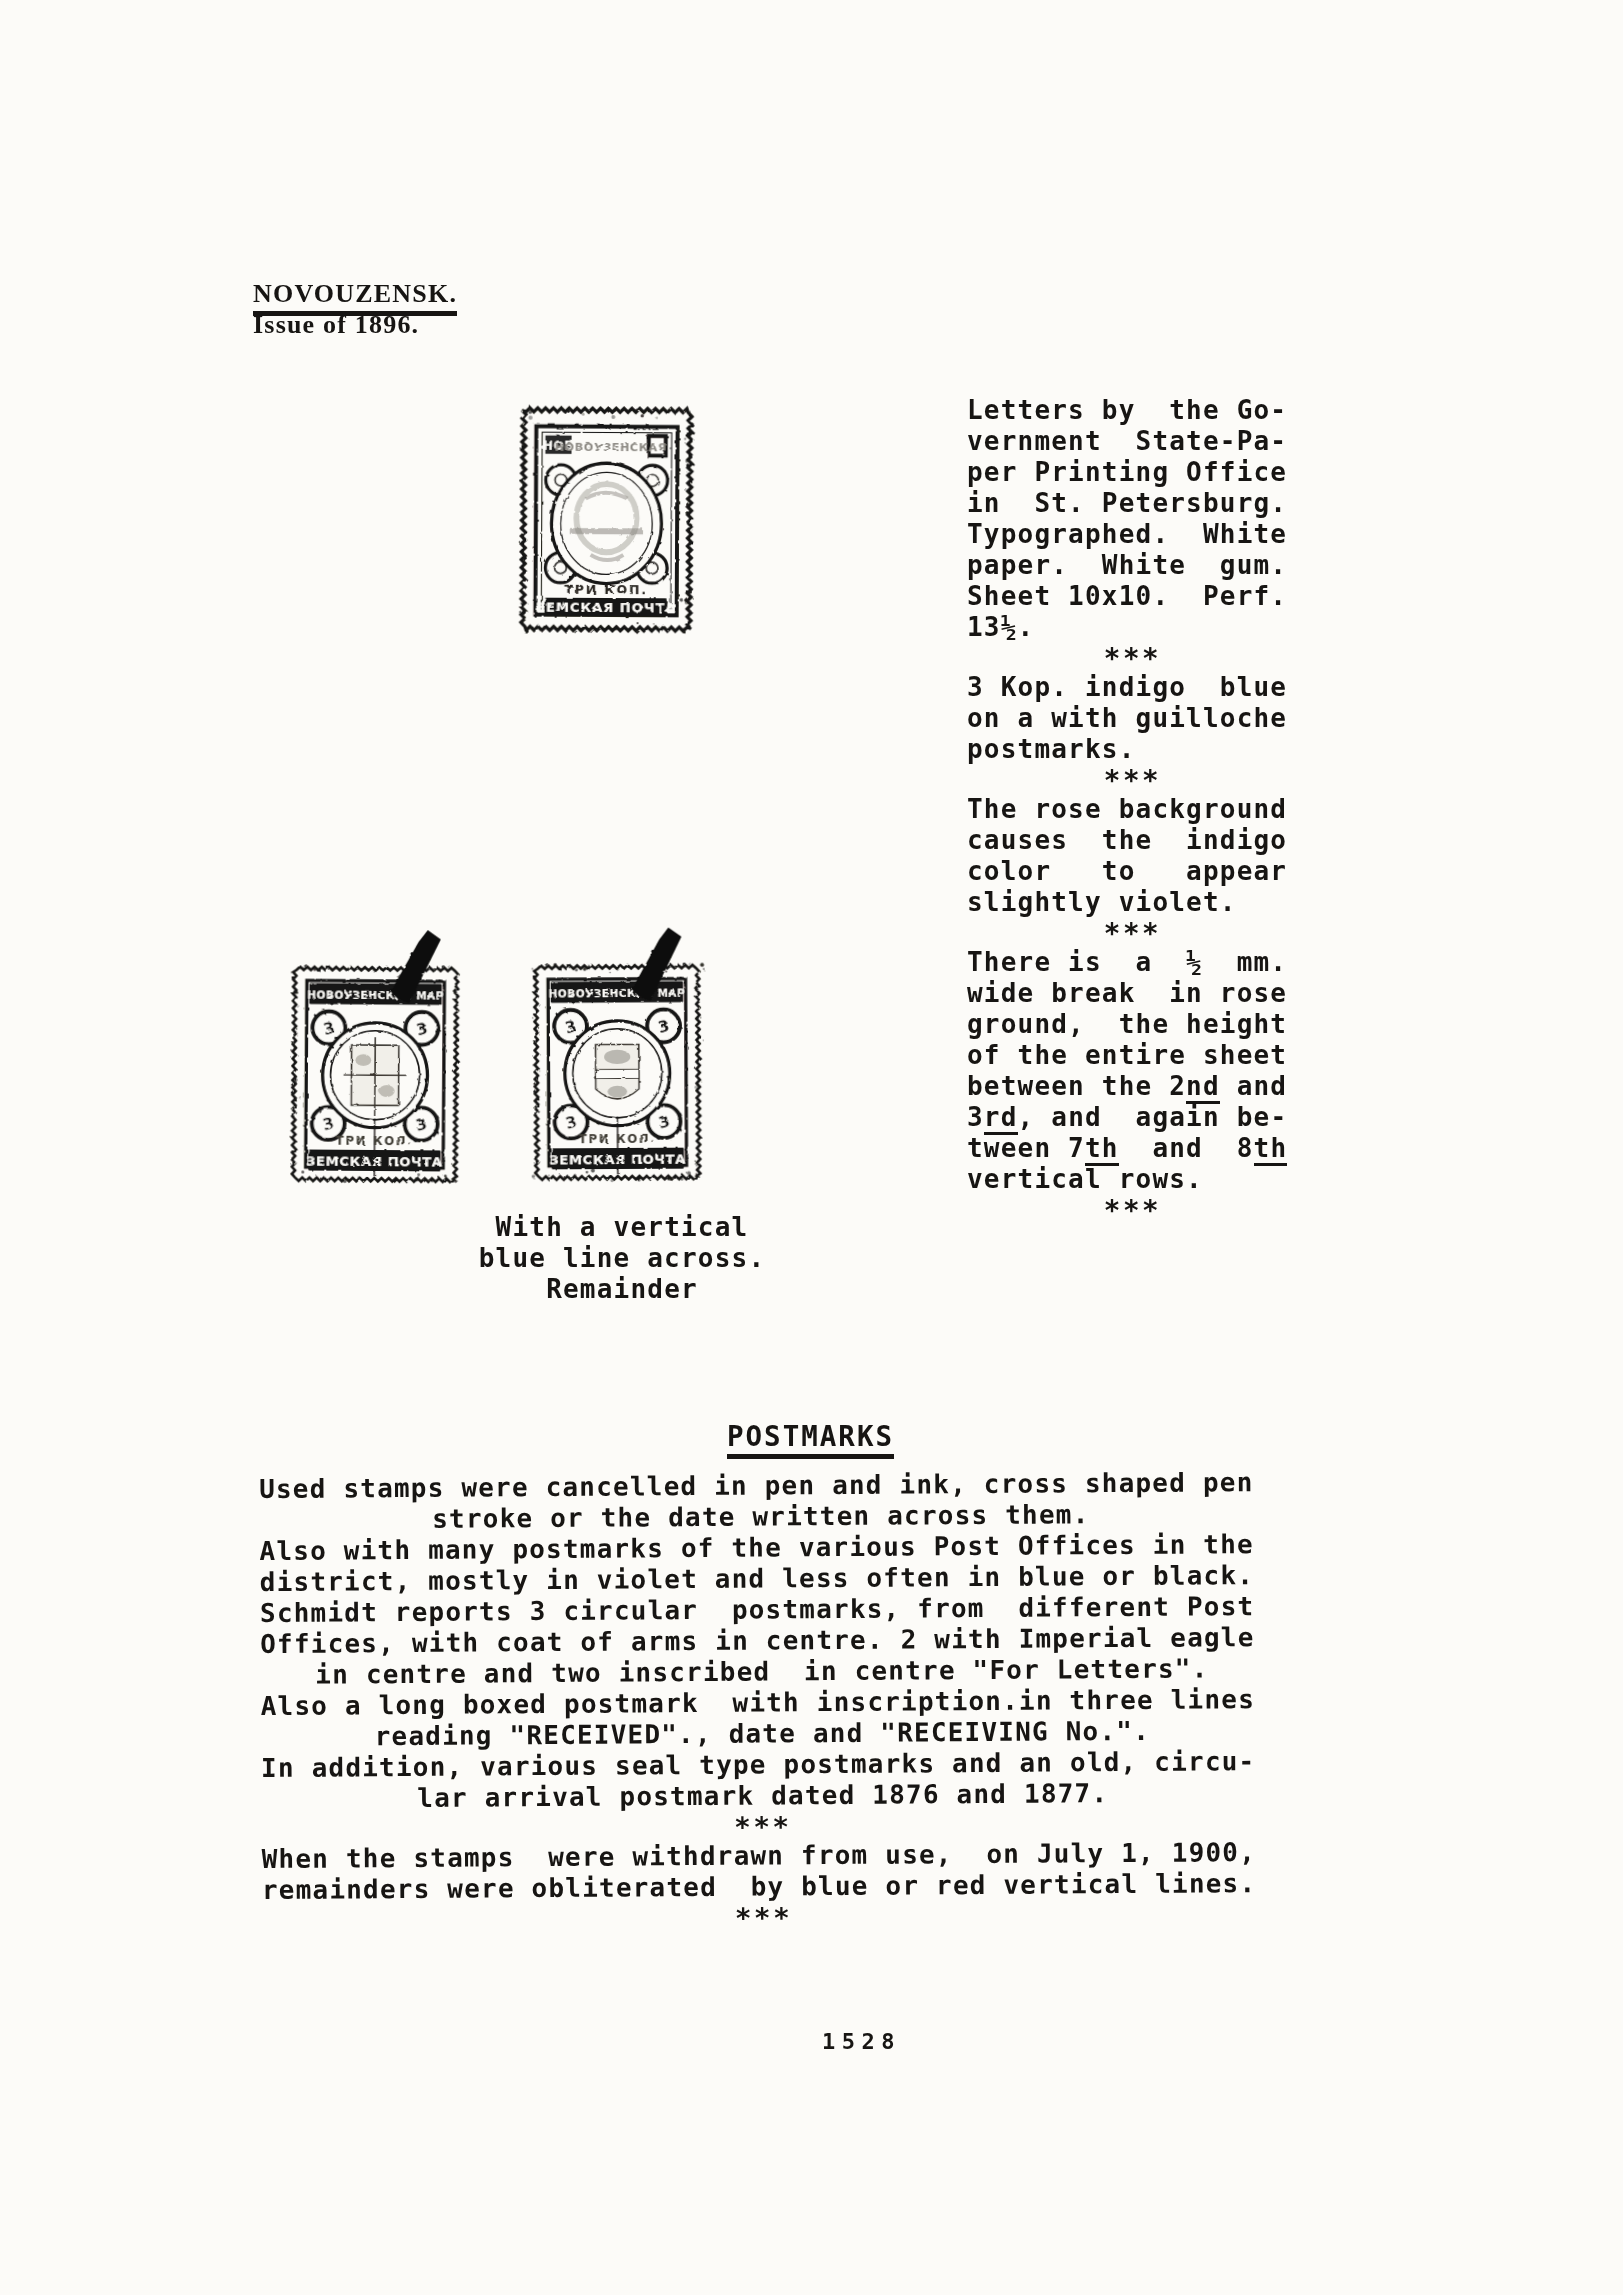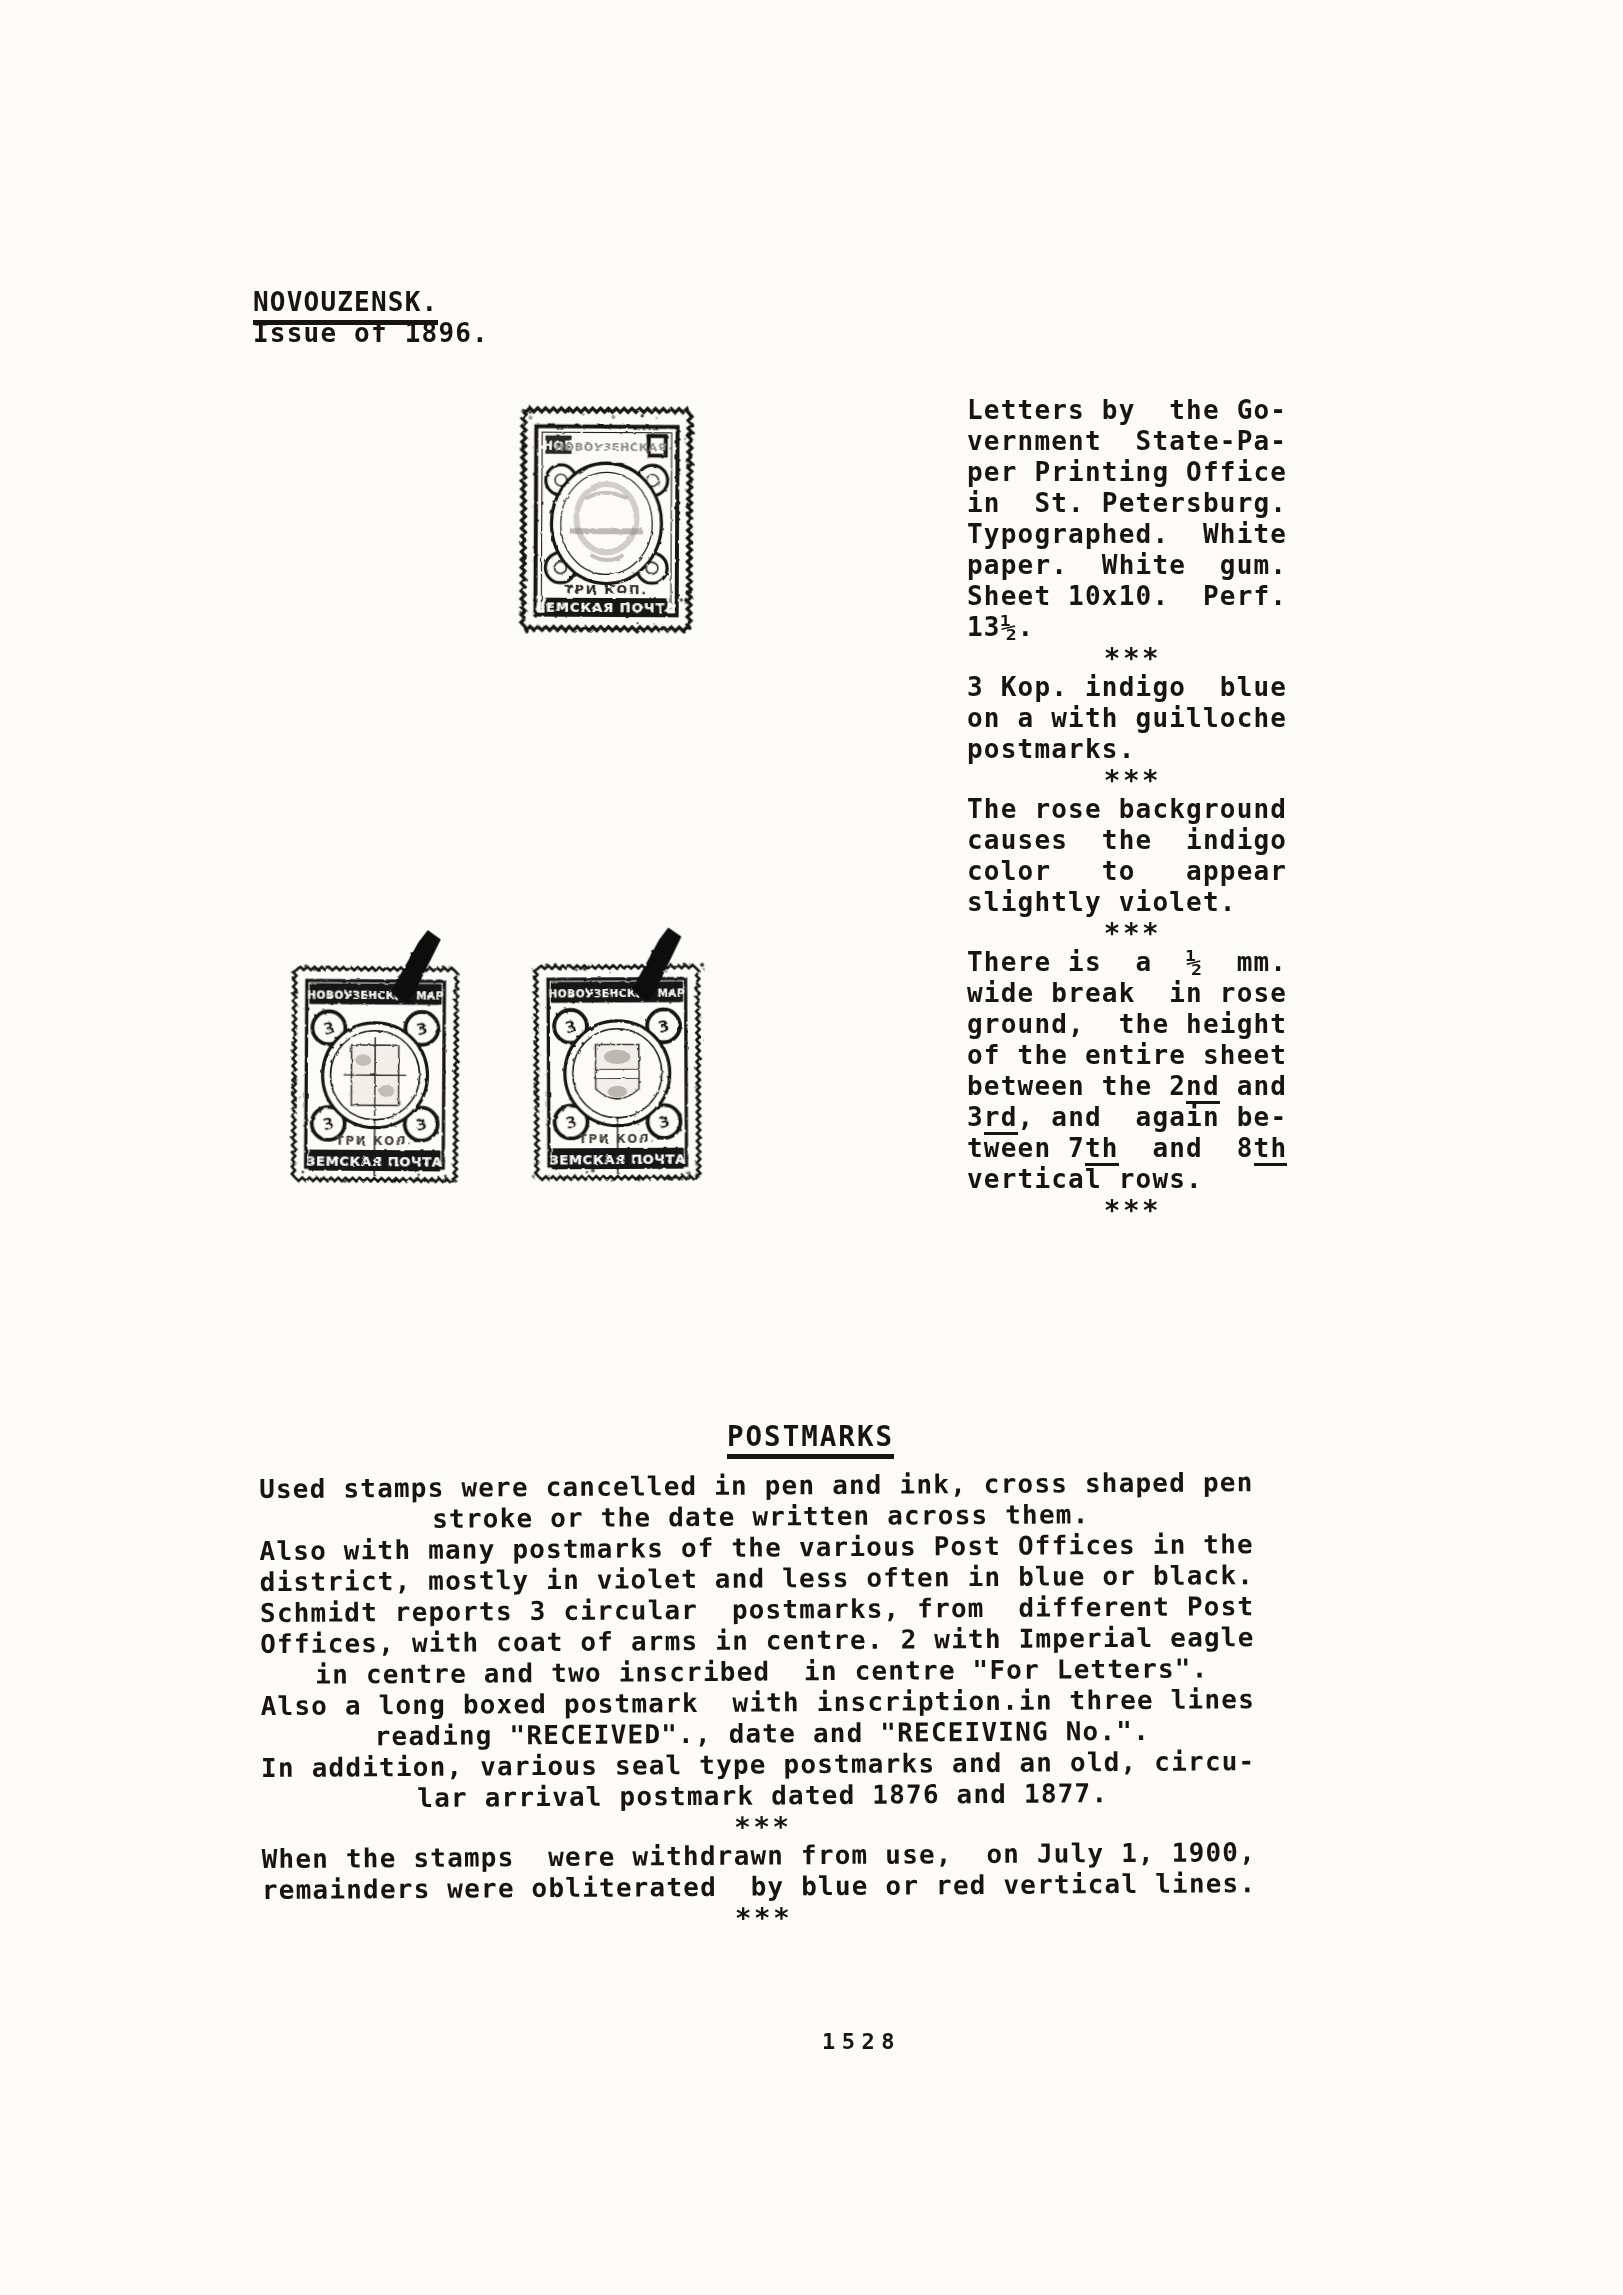--- a/index.html
+++ b/index.html
@@ -15,21 +15,21 @@
   .abs{position:absolute;}
   .line{
     white-space:pre;
     height:31px;line-height:31px;
     font-size:26px;letter-spacing:1.2px;
   }
   .line.center{text-align:center;}
   .sepline{height:29px;line-height:26px;text-align:center;}
   .sepline span{display:inline-block;transform:translateY(2px);font-size:27.5px;letter-spacing:2.6px;}
   .u{border-bottom:3.3px solid #171513;margin-top:32px;}
-  #header{left:253px;top:287px;}
+  #header{left:253px;top:278px;font-family:Liberation Serif, serif;}
   .title-underline{display:inline-block;border-bottom:5.2px solid #171513;padding-bottom:2px;}
   #rightcol{left:967px;top:395px;width:331px;}
   #caption{left:432px;top:1212px;width:380px;text-align:center;}
   #pmheadwrap{left:727px;top:1422px;}
   .pm-underline{display:inline-block;border-bottom:5.9px solid #171513;padding-bottom:3px;font-size:27.5px;letter-spacing:2px;line-height:29px;white-space:pre;}
   #pmbody{left:259px;top:1474px;width:1003px;transform:rotate(-0.4deg);transform-origin:0 0;}
   #pagenum{left:822px;top:2025px;font-size:22px;letter-spacing:6.5px;line-height:34px;white-space:pre;}
   #stampA{left:520px;top:407px;transform:rotate(0.3deg);}
   #stampB1{left:288px;top:922px;transform:rotate(0.4deg);}
   #stampB2{left:530px;top:920px;transform:rotate(-0.3deg);}
@@ -268,20 +268,25 @@
           <ellipse cx="133" cy="262" rx="15" ry="9" fill="#8d8a84" opacity="0.55"></ellipse>
           <text x="133" y="340" font-size="18" fill="#413d36" text-anchor="middle" letter-spacing="2.5">ТРИ КОП.</text>
           <rect x="32" y="348" width="202" height="32" rx="2" fill="#171513"></rect>
           <text x="133" y="372" font-size="20" fill="#fcfbf8" text-anchor="middle" letter-spacing="1">ЗЕМСКАЯ ПОЧТА</text>
         </g>
         <g filter="url(#roughB2)">
           <polygon points="168,118 156,106 198,30 212,12 232,26 184,124" fill="#11100e"></polygon>
         </g>
       </svg></div>
 
+  <div class="abs" id="caption">
+      <div class="line center">With a vertical</div>
+      <div class="line center">blue line across.</div>
+      <div class="line center">Remainder</div>
+    </div>
 
   <div class="abs" id="pmheadwrap">
     <span class="pm-underline">POSTMARKS</span>
   </div>
 
   <div class="abs" id="pmbody">
       <div class="line">Used stamps were cancelled in pen and ink, cross shaped pen</div>
       <div class="line center">stroke or the date written across them.</div>
       <div class="line">Also with many postmarks of the various Post Offices in the</div>
       <div class="line">district, mostly in violet and less often in blue or black.</div>

